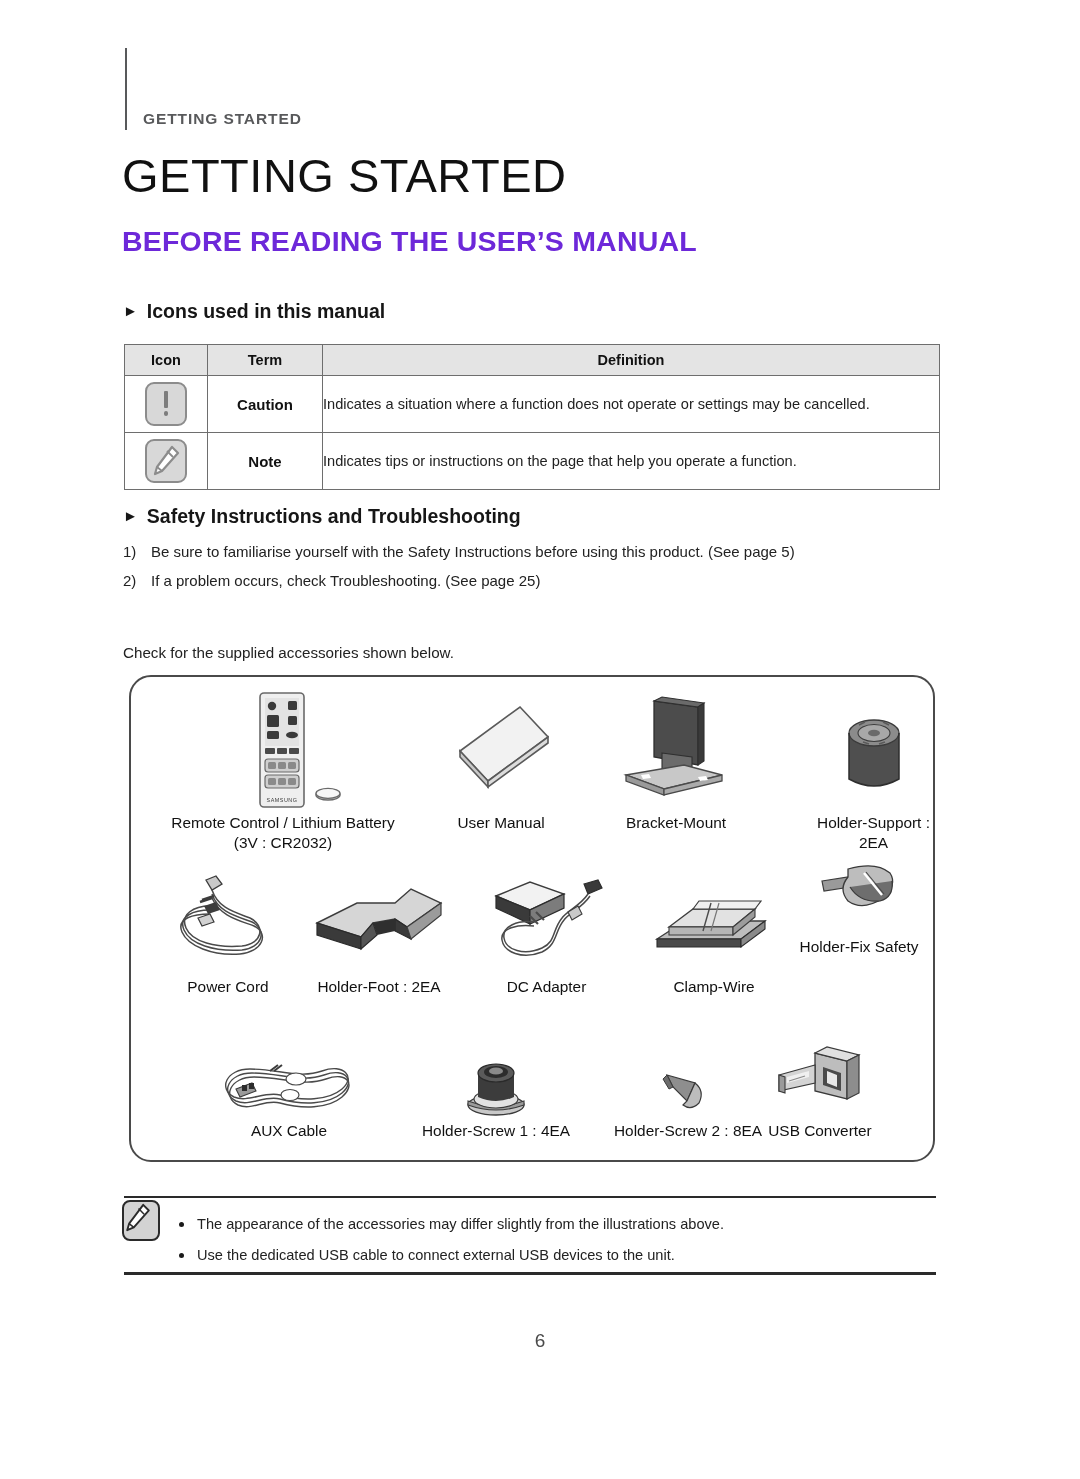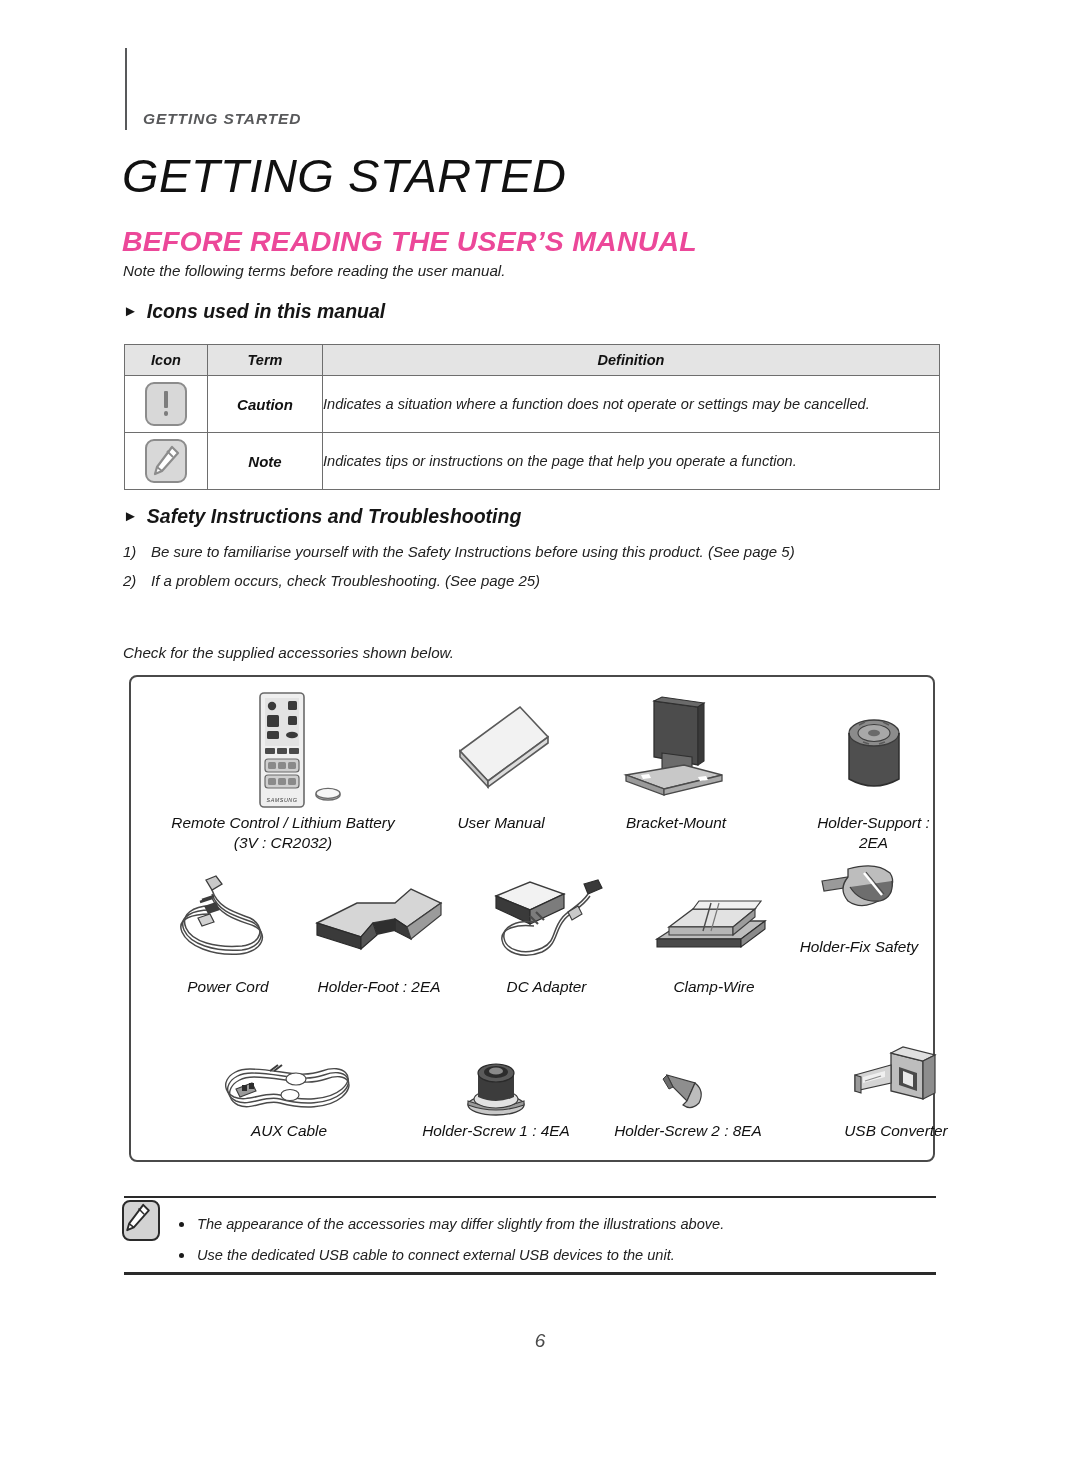--- a/index.html
+++ b/index.html
@@ -12,21 +12,20 @@
     width: 1080px;
     height: 1479px;
     position: relative;
     font-family: "Liberation Sans", sans-serif;
     color: #1a1a1a;
     overflow: hidden;
   }
   .page {
     position: absolute;
     inset: 0;
-    font-style: italic;
   }
 
   
   .runhead-rule {
     position: absolute;
     left: 125px;
     top: 48px;
     width: 2px;
     height: 82px;
     background: #58595b;
@@ -51,21 +50,21 @@
     letter-spacing: 0.5px;
     color: #111111;
     white-space: nowrap;
   }
   .section-title {
     position: absolute;
     left: 122px;
     font-size: 28.5px;
     font-weight: bold;
     letter-spacing: 0.2px;
-    color: #ec4899;
+    color: #6d28d9;
     white-space: nowrap;
   }
   #sec-before { top: 225px; }
   #sec-whats  { top: 608px; }
 
   .body-line {
     position: absolute;
     left: 123px;
     font-size: 15.2px;
     color: #222222;
@@ -196,21 +195,21 @@
   #num-2 { top: 572px; }
 
   
   .acc-box {
     position: absolute;
     left: 129px;
     top: 675px;
     width: 806px;
     height: 487px;
     border: 2px solid #4a4a4a;
-    border-radius: 8px;
+    border-radius: 22px;
     box-sizing: border-box;
   }
   .acc-item {
     position: absolute;
     text-align: center;
   }
   .acc-label {
     font-size: 15.4px;
     color: #111;
     white-space: nowrap;
@@ -283,21 +282,20 @@
 <body>
 
 <div class="page">
 
   <div class="runhead-rule"></div>
   <div class="runhead-text">GETTING STARTED</div>
 
   <div class="chapter-title">GETTING STARTED</div>
 
   <div class="section-title" id="sec-before">BEFORE READING THE USER’S MANUAL</div>
-  <div class="body-line" id="lead-before">Note the following terms before reading the user manual.</div>
 
   <div class="sub-head" id="sub-icons">
     <span class="arrow-glyph">►</span>
     <span>Icons used in this manual</span>
   </div>
 
   <table class="icons-table">
     <thead>
       <tr>
         <th class="col-icon">Icon</th>
@@ -532,21 +530,21 @@
       <div class="acc-art" style="height:72px;">
         <svg width="90" height="72" viewBox="0 0 90 72">
           <path d="M24 26 L52 34 L44 52 L30 38 Z" fill="#8e8e8e" stroke="#3a3a3a" stroke-width="1.2"></path>
           <path d="M52 34 Q62 42 56 54 Q48 62 40 56 L44 52 Z" fill="#bdbdbd" stroke="#3a3a3a" stroke-width="1.2"></path>
           <path d="M24 26 L30 38 L26 40 L20 30 Z" fill="#6c6c6c" stroke="#3a3a3a" stroke-width="1"></path>
         </svg>
       </div>
       <div class="acc-label">Holder-Screw 2 : 8EA</div>
     </div>
 
-    <div class="acc-item" style="left:685px; top:366px; width:160px;">
+    <div class="acc-item" style="left:609px; top:366px; width:160px;">
       <div class="acc-art" style="height:78px;">
         <svg width="110" height="78" viewBox="0 0 110 78">
           <path d="M50 10 L82 18 L82 56 L50 48 Z" fill="#bdbdbd" stroke="#3a3a3a" stroke-width="1.3"></path>
           <path d="M50 10 L62 4 L94 12 L82 18 Z" fill="#e0e0e0" stroke="#3a3a3a" stroke-width="1.2"></path>
           <path d="M82 18 L94 12 L94 50 L82 56 Z" fill="#8d8d8d" stroke="#3a3a3a" stroke-width="1.2"></path>
           <path d="M58 24 L76 30 L76 48 L58 42 Z" fill="#4a4a4a"></path>
           <path d="M62 28 L72 32 L72 44 L62 40 Z" fill="#e8e8e8"></path>
           <path d="M14 32 L50 22 L50 40 L14 48 Z" fill="#d4d4d4" stroke="#3a3a3a" stroke-width="1.2"></path>
           <path d="M14 32 L14 48 L20 50 L20 34 Z" fill="#9a9a9a" stroke="#3a3a3a" stroke-width="1.1"></path>
           <path d="M22 34 L44 28 L44 34 L22 40 Z" fill="#f0f0f0"></path>

